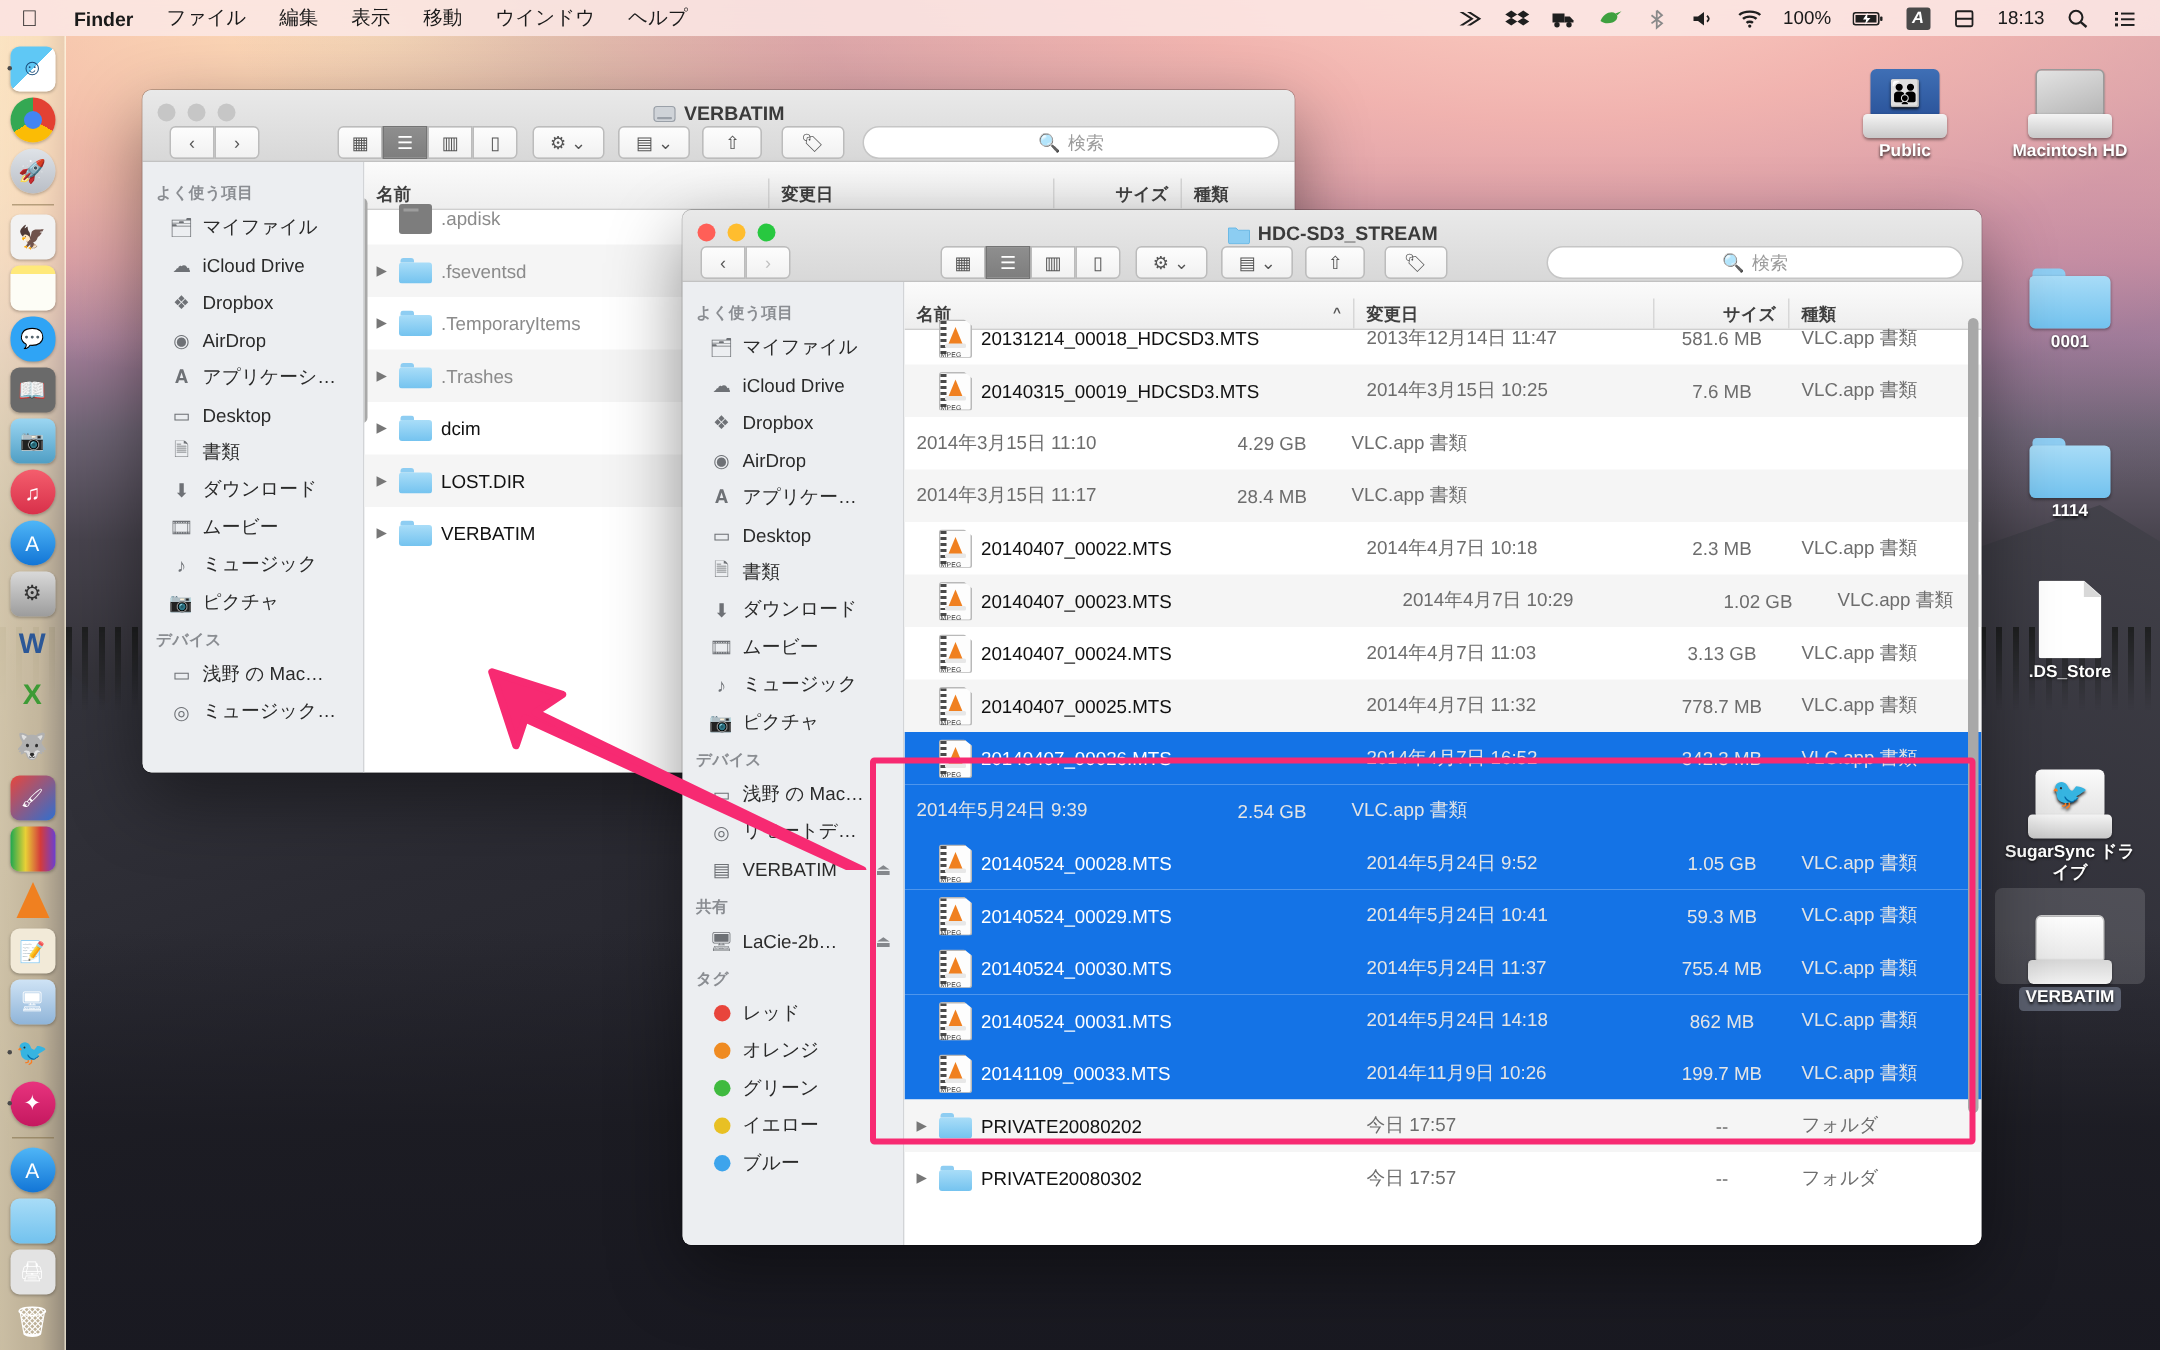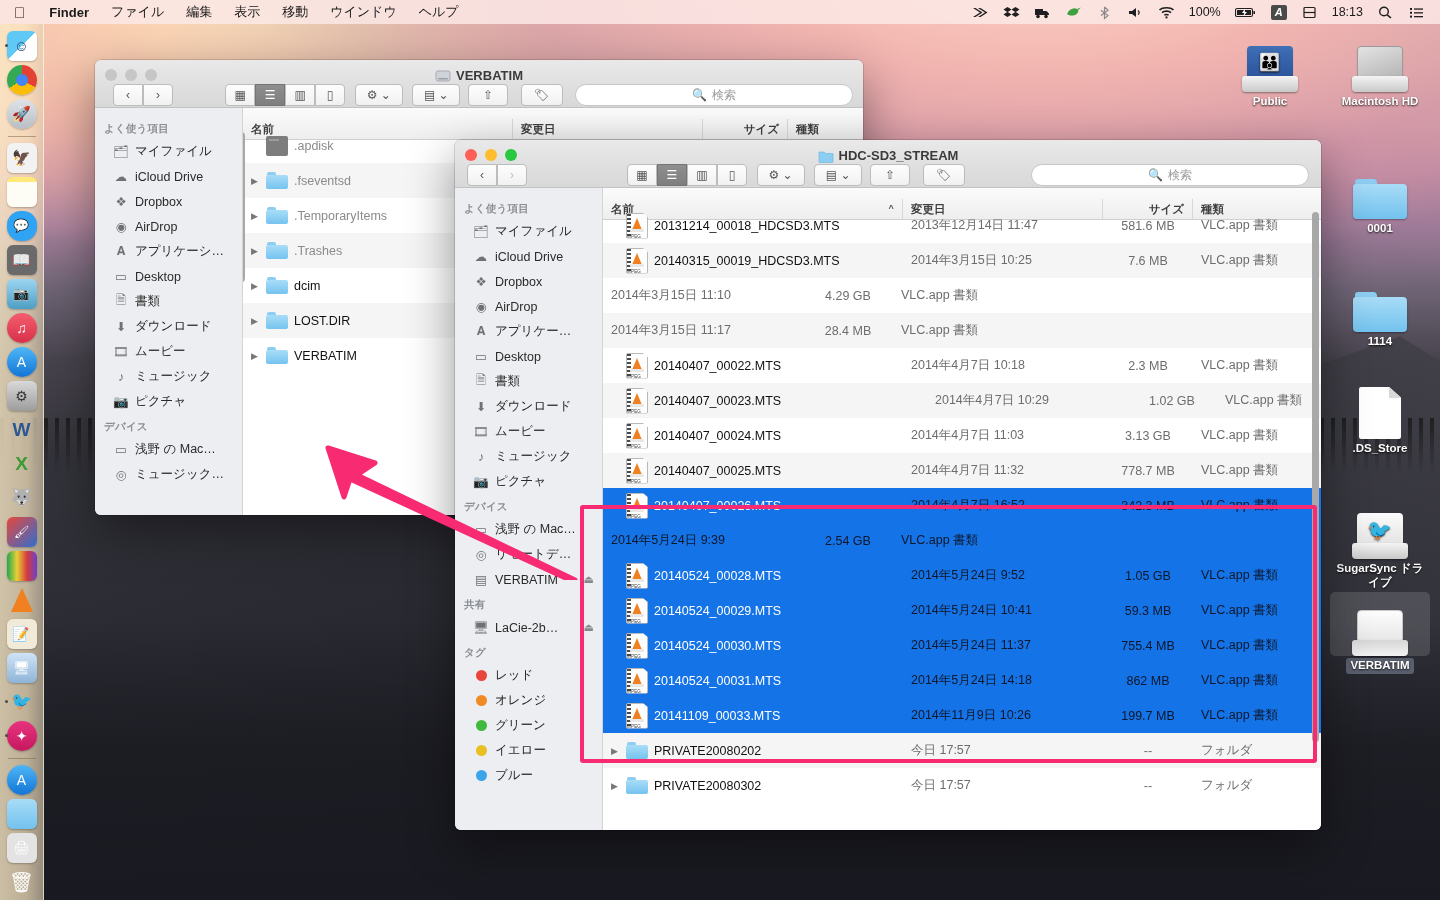--- a/index.html
+++ b/index.html
@@ -226,21 +226,21 @@
     border-right:0.5px solid #d7d7d7;
   }
   .rows { position:absolute; left:0; right:0; top:20px; bottom:0; }
   .frow { height:35px; display:flex; align-items:center; font-size:12.5px; color:#111; }
   .frow.alt { background:#f5f5f5; }
   .frow.sel { background:#1473e6; color:#fff; }
   .frow .cname { display:flex; align-items:center; gap:6px; padding-left:6px; overflow:hidden; }
   .frow .disc { width:11px; text-align:center; color:#777; font-size:9px; flex:none; }
   .frow.sel .disc { color:#fff; }
   .frow .cdate, .frow .csize, .frow .ckind { padding:0 8px; color:#6d6d6d; white-space:nowrap; overflow:hidden; }
-  .frow.sel .cdate, .frow.sel .csize, .frow.sel .ckind { color:#0f172a; }
+  .frow.sel .cdate, .frow.sel .csize, .frow.sel .ckind { color:#e5e5e5; }
   .frow .csize { text-align:center; }
   .frow .fname { overflow:hidden; text-overflow:ellipsis; white-space:nowrap; }
   .frow.hidden-item .fname { color:#8b8b8b; }
 
   
   .mts-ic { width:22px; height:26px; position:relative; flex:none; }
   .mts-ic .pg {
     position:absolute; inset:0; background:#fdfdfd;
     border:0.5px solid #b9b9b9; border-radius:2px;
     clip-path:polygon(0 0, 74% 0, 100% 18%, 100% 100%, 0 100%);

